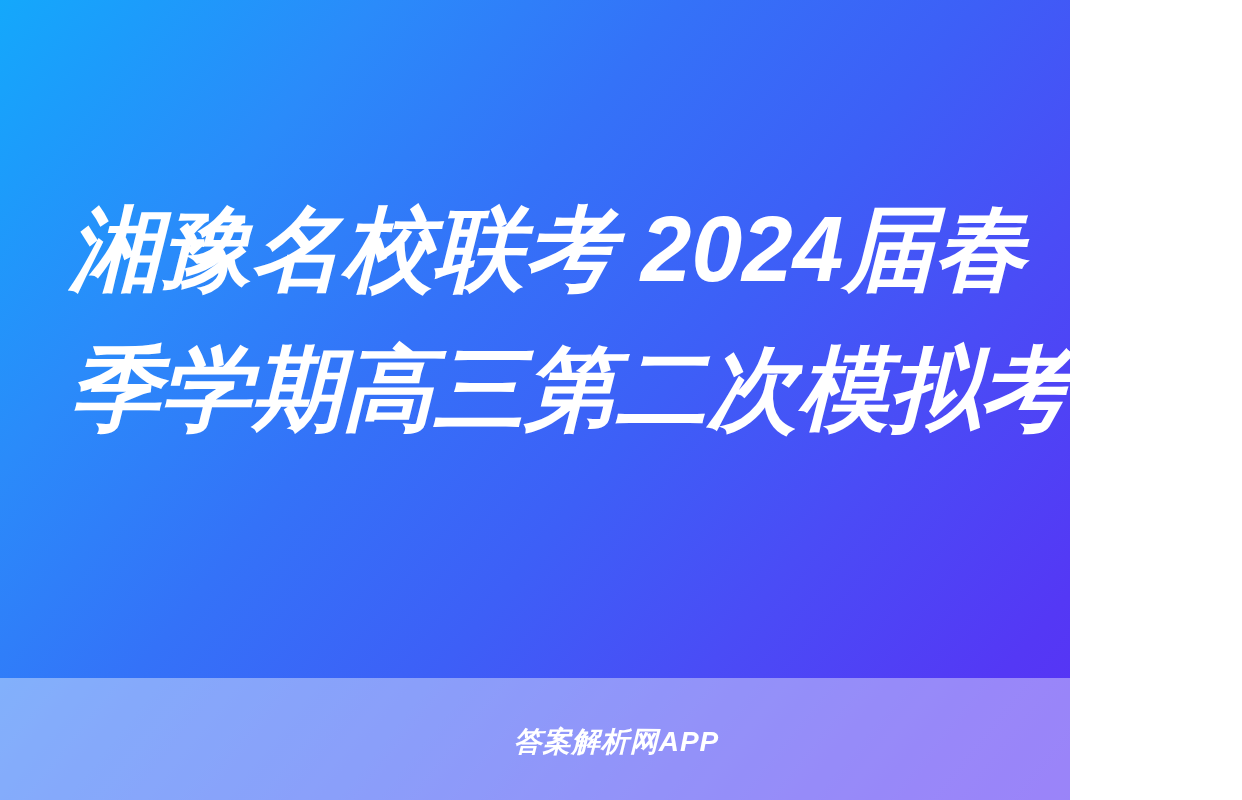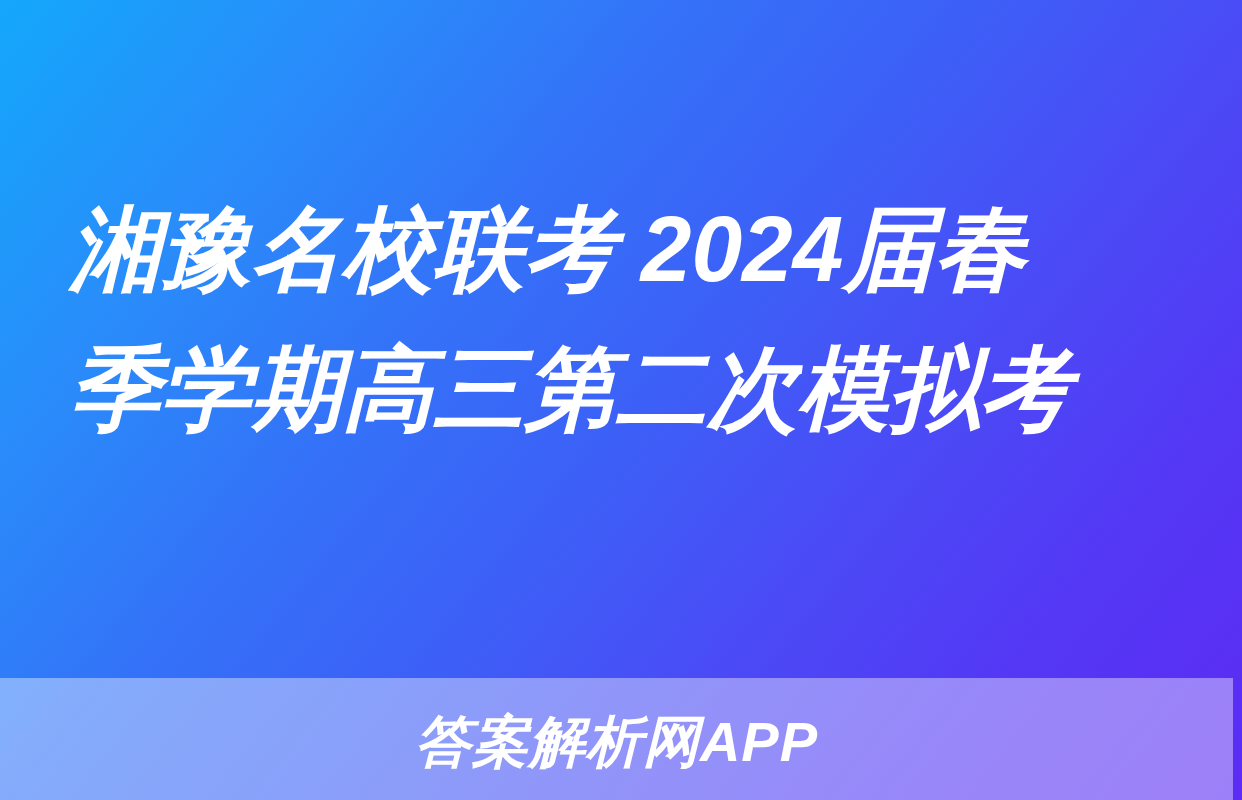--- a/index.html
+++ b/index.html
@@ -9,21 +9,21 @@
   }
   body {
     width: 1242px;
     height: 800px;
     overflow: hidden;
     font-family: "Liberation Sans", "DejaVu Sans", sans-serif;
   }
 
   #poster {
     position: relative;
-    width: 1242px;
+    width: 1070px;
     height: 800px;
     overflow: hidden;
     background: #ffffff;
   }
 
   
   .bg-gradient {
     position: absolute;
     left: 0;
     top: 0;
@@ -89,21 +89,21 @@
     left: 0;
     top: 678px;
     width: 1233px;
     height: 122px;
     display: flex;
     align-items: center;
     justify-content: center;
   }
   .watermark-text {
     color: #ffffff;
-    font-size: 56px;
+    font-size: 28px;
     line-height: 52px;
     font-weight: 700;
     font-style: italic;
     letter-spacing: 1px;
     white-space: nowrap;
     font-family: "Liberation Sans", "DejaVu Sans", sans-serif;
     transform: translateY(3px);
   }
 </style>
 </head>

